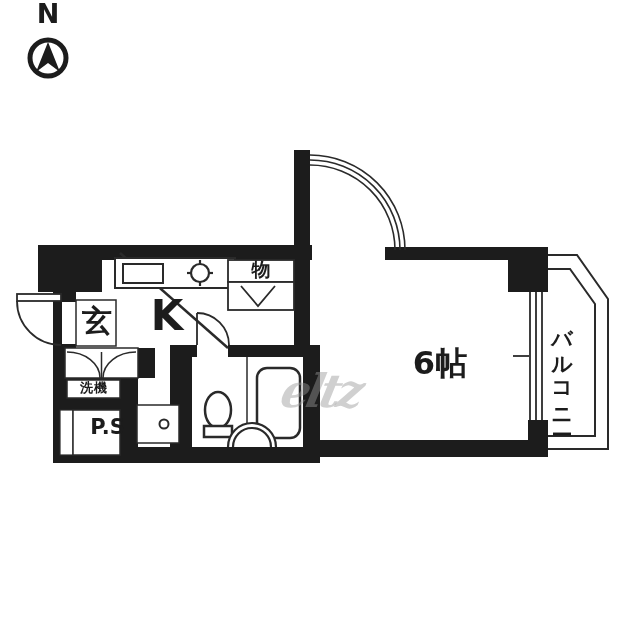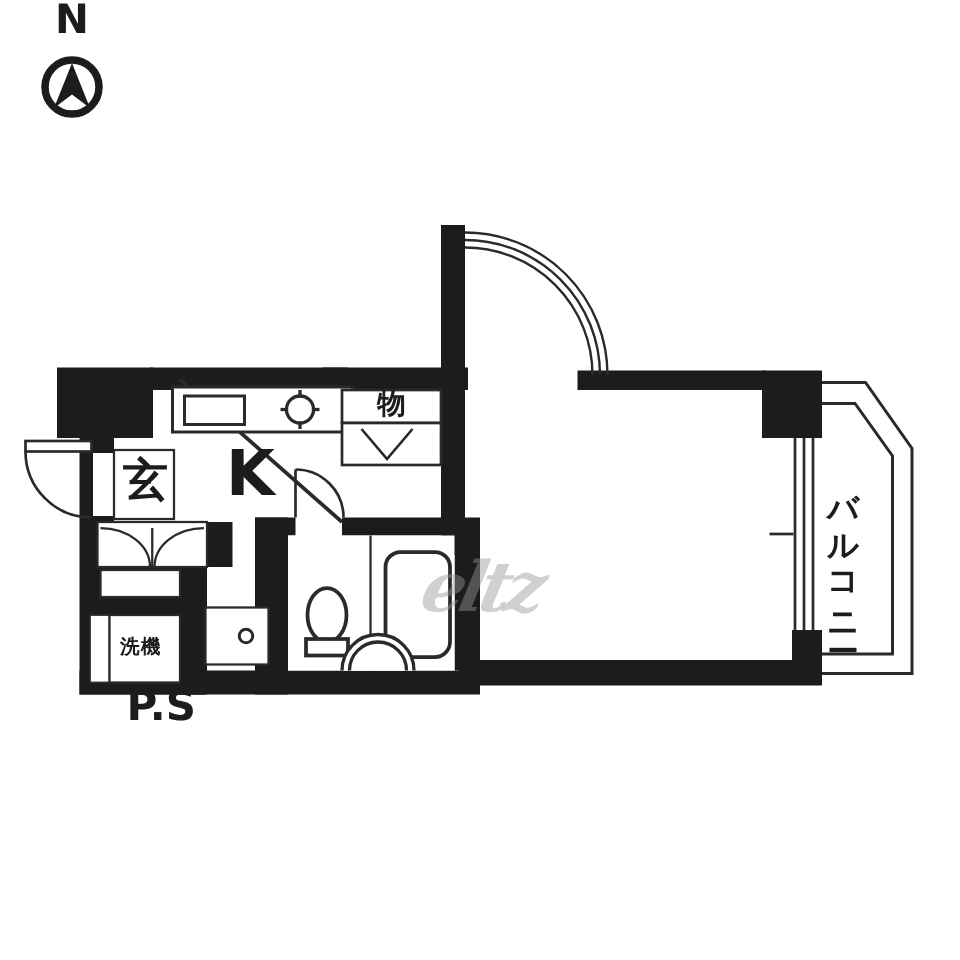--- a/index.html
+++ b/index.html
@@ -12,22 +12,22 @@
   svg{position:absolute;left:0;top:0;}
   .lbl{
     position:absolute;color:#1c1c1c;text-align:center;
     font-weight:bold;line-height:1.05;white-space:nowrap;
     font-family:"DejaVu Sans", sans-serif;
   }
   .lbl-n{left:30px;top:0px;width:36px;font-size:27px;}
   .lbl-genkan{left:77px;top:305px;width:40px;font-size:30px;}
   .lbl-k{left:138px;top:294px;width:58px;font-size:42px;font-weight:600;}
   .lbl-mono{left:229px;top:260px;width:64px;font-size:19px;}
-  .lbl-washer{left:68px;top:381px;width:52px;font-size:13px;letter-spacing:1px;margin-top:44px;}
-  .lbl-ps{left:73px;top:416px;width:69px;font-size:28px;font-weight:600;margin-top:40px;}
+  .lbl-washer{left:68px;top:381px;width:52px;font-size:13px;letter-spacing:1px;}
+  .lbl-ps{left:73px;top:416px;width:69px;font-size:21px;font-weight:600;}
   .lbl-room{left:378px;top:306px;width:124px;font-size:37px;letter-spacing:2px;}
   .lbl-size{left:386px;top:347px;width:108px;font-size:32px;}
   .lbl-balcony{
     left:551px;top:283px;height:175px;font-size:21px;font-weight:600;
     writing-mode:vertical-rl;text-orientation:upright;letter-spacing:3px;
   }
   .watermark{
     position:absolute;left:282px;top:368px;width:300px;
     color:rgba(150,150,150,0.45);white-space:nowrap;
     display:flex;align-items:center;pointer-events:none;
@@ -171,19 +171,20 @@
     </g>
   </g>
 </svg>
 
   <div class="lbl lbl-n">N</div>
   <div class="lbl lbl-genkan">玄</div>
   <div class="lbl lbl-k">K</div>
   <div class="lbl lbl-mono">物</div>
   <div class="lbl lbl-washer">洗機</div>
   <div class="lbl lbl-ps">P.S</div>
+  <div class="lbl lbl-size">6帖</div>
   <div class="lbl lbl-balcony">バルコニー</div>
 
   <div class="watermark">
     <span class="logo">eltz</span>
   </div>
 
 </div>
 
 </body></html>

